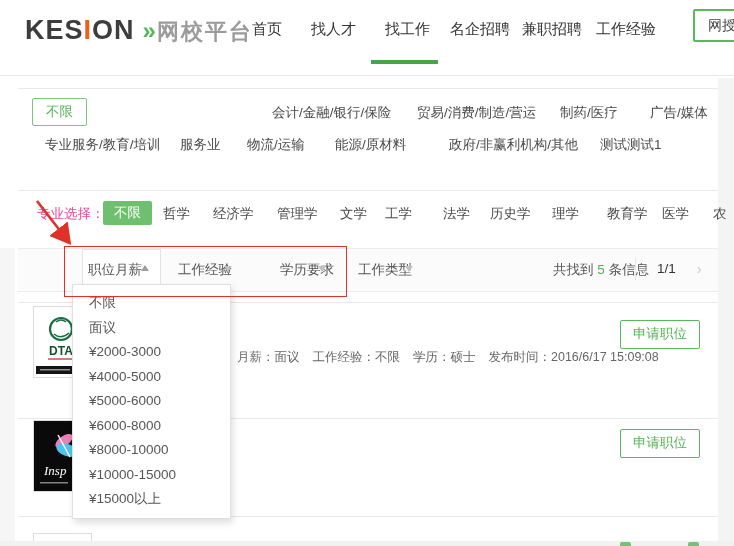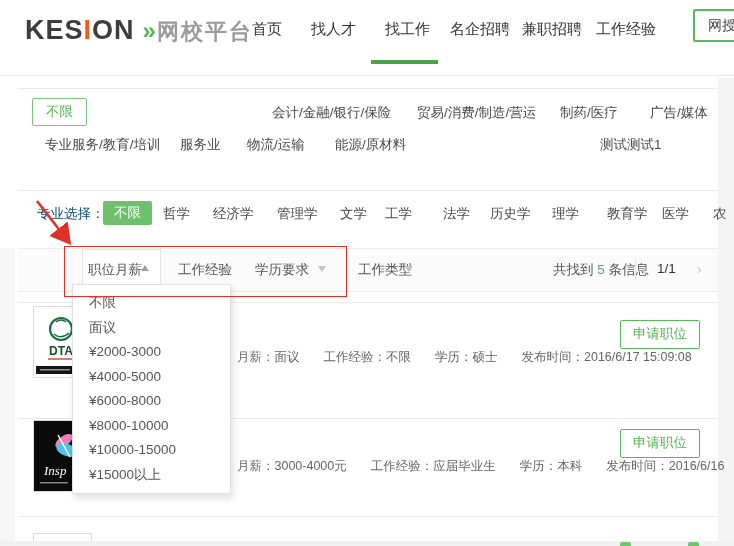--- a/index.html
+++ b/index.html
@@ -13,39 +13,39 @@
   .logo .cn{color:#9b9b9b;font-weight:600;font-size:22px;letter-spacing:2px;}
   .nav-item{top:20px;font-size:15px;color:#333;cursor:pointer;white-space:nowrap;}
   .nav-underline{left:371px;top:60px;width:67px;height:4px;background:#4aa34a;}
   .cta{left:693px;top:9px;width:60px;height:29px;border:2px solid #5bb75b;border-radius:2px;
        font-size:14px;color:#444;line-height:29px;padding-left:13px;background:#fff;cursor:pointer;}
   .hline{height:1px;background:#e9e9e9;}
   
   .cat,.opt{font-size:13.5px;color:#4a4a4a;white-space:nowrap;cursor:pointer;}
   .pill-outline{border:1px solid #7cc57c;color:#54b354;font-size:13.5px;padding:4px 13px;border-radius:2px;background:#fff;cursor:pointer;}
   .pill-solid{background:#6ec06e;color:#fff;font-size:13.5px;padding:3px 11px;border-radius:2px;cursor:pointer;}
-  .muted{color:#0c4a6e;}
+  .muted{color:#ec4899;}
   
   .band{left:18px;top:248px;width:700px;height:42px;background:#fbfbfb;border-top:1px solid #ececec;border-bottom:1px solid #ececec;}
   .sort-label{top:261px;font-size:13.5px;color:#555;white-space:nowrap;cursor:pointer;}
   .green-txt{color:#54b354;}
   .tri{width:0;height:0;border-left:4.5px solid transparent;border-right:4.5px solid transparent;}
   .tri-down{border-top:6px solid #c2c2c2;}
   .tri-up{border-bottom:6px solid #9e9e9e;}
   .tab{left:82px;top:249px;width:77px;height:36px;background:#fff;border:1px solid #e3e3e3;border-bottom:none;z-index:30;cursor:pointer;}
   .vsep{left:635px;top:258px;width:1px;height:22px;background:#e7e7e7;}
   .page-arrow{font-size:14px;color:#c7c7c7;cursor:pointer;}
   .page-num{font-size:13.5px;color:#333;}
   
   .dropdown{left:72px;top:284px;width:157px;background:#fff;border:1px solid #e0e0e0;
             box-shadow:2px 4px 7px rgba(0,0,0,.13);z-index:40;padding:6px 0;}
   .dd-item{line-height:24.5px;height:24.5px;padding-left:16px;font-size:13.5px;color:#555;cursor:pointer;}
   
   .logo-box{left:33px;width:57px;height:70px;background:#fff;border:1px solid #dcdcdc;z-index:5;cursor:pointer;}
-  .meta{left:237px;font-size:12.5px;color:#666;white-space:nowrap;display:flex;gap:24px;}
+  .meta{left:237px;font-size:12.5px;color:#666;white-space:nowrap;display:flex;gap:13px;}
   .apply{left:620px;width:78px;height:27px;border:1px solid #5bb75b;border-radius:2px;background:#fff;
          color:#54b354;font-size:13.5px;text-align:center;line-height:26px;cursor:pointer;z-index:6;}
   
   .red-rect{left:64px;top:246px;width:281px;height:49px;border:1.5px solid #e03127;z-index:50;pointer-events:none;}
   .arrow-svg{left:28px;top:194px;z-index:50;pointer-events:none;}
   
   .gutter-right{right:0;top:78px;width:16px;height:468px;background:#f4f4f4;}
   .gutter-left{left:0;top:248px;width:15px;height:298px;background:#f6f6f6;}
   .bottom-strip{left:0;top:541px;width:734px;height:5px;background:#f1f1f1;z-index:44;}
   .nub{top:542px;width:11px;height:4px;background:#72c472;border-radius:2px 2px 0 0;z-index:46;}
@@ -79,20 +79,21 @@
   <span class="abs pill-outline" style="left:32px;top:98px">不限</span>
   <span class="abs cat" style="left:272px;top:104px">会计/金融/银行/保险</span>
   <span class="abs cat" style="left:417px;top:104px">贸易/消费/制造/营运</span>
   <span class="abs cat" style="left:560px;top:104px">制药/医疗</span>
   <span class="abs cat" style="left:650px;top:104px">广告/媒体</span>
 
   <span class="abs cat" style="left:45px;top:136px">专业服务/教育/培训</span>
   <span class="abs cat" style="left:180px;top:136px">服务业</span>
   <span class="abs cat" style="left:247px;top:136px">物流/运输</span>
   <span class="abs cat" style="left:335px;top:136px">能源/原材料</span>
+  <span class="abs cat" style="left:449px;top:136px">政府/非赢利机构/其他</span>
   <span class="abs cat" style="left:600px;top:136px">测试测试1</span>
 
   <div class="abs hline" style="left:18px;top:190px;width:700px"></div>
 
   <span class="abs cat muted" style="left:37px;top:205px">专业选择：</span>
   <span class="abs pill-solid" style="left:103px;top:201px">不限</span>
   <span class="abs opt" style="left:163px;top:205px">哲学</span>
   <span class="abs opt" style="left:213px;top:205px">经济学</span>
   <span class="abs opt" style="left:277px;top:205px">管理学</span>
   <span class="abs opt" style="left:340px;top:205px">文学</span>
@@ -107,21 +108,21 @@
   <div class="abs band"></div>
   <span class="abs sort-label green-txt" style="left:93px">最新</span>
 
   <div class="abs tab"></div>
   <span class="abs sort-label" style="left:88px;z-index:31">职位月薪</span>
   <div class="abs tri tri-up" style="left:141px;top:265px;z-index:31"></div>
 
   <span class="abs sort-label" style="left:178px">工作经验</span>
   <div class="abs tri tri-down" style="left:224px;top:266px"></div>
 
-  <span class="abs sort-label" style="left:255px">学历要求</span>
+  <span class="abs sort-label" style="left:280px">学历要求</span>
   <div class="abs tri tri-down" style="left:318px;top:266px"></div>
 
   <span class="abs sort-label" style="left:358px">工作类型</span>
   <div class="abs tri tri-down" style="left:405px;top:266px"></div>
 
   <span class="abs sort-label muted" style="left:553px;cursor:default"><span>共找到</span> <span class="green-txt">5</span> <span>条信息</span></span>
 
   <div class="abs vsep"></div>
   <span class="abs page-arrow" style="left:642px;top:261px">‹</span>
   <span class="abs page-num" style="left:657px;top:261px">1/1</span>
@@ -151,37 +152,32 @@
 
   <div class="abs logo-box" style="top:420px;background:#0a0a0a">
     <svg width="55" height="68" viewBox="0 0 55 68">
       <ellipse cx="30" cy="20" rx="10" ry="5" fill="#ec7fb4" transform="rotate(-35 30 20)"></ellipse>
       <ellipse cx="33" cy="29" rx="11" ry="6" fill="#4ec3f0" transform="rotate(18 33 29)"></ellipse>
       <path d="M24 14 L36 36" stroke="#ffffff" stroke-width="1.4"></path>
       <text x="10" y="54" font-size="13" font-style="italic" fill="#ffffff" font-family="Liberation Serif,serif">Insp</text>
       <rect x="6" y="61" width="28" height="1.5" fill="#ffffff" opacity="0.5"></rect>
     </svg>
   </div>
-  <div class="abs meta" style="top:458px">
-    <span><span>月薪：</span><span>3000-4000元</span></span>
-    <span><span>工作经验：</span><span>应届毕业生</span></span>
-    <span><span>学历：</span><span>本科</span></span>
-    <span><span>发布时间：</span><span>2016/6/16</span></span>
-  </div>
   <div class="abs apply" style="top:429px">申请职位</div>
 
   <div class="abs hline" style="left:18px;top:516px;width:700px"></div>
 
   <div class="abs logo-box" style="top:533px;height:20px"></div>
 
   <div class="abs dropdown">
     <div class="dd-item">不限</div>
     <div class="dd-item">面议</div>
     <div class="dd-item">¥2000-3000</div>
     <div class="dd-item">¥4000-5000</div>
+    <div class="dd-item">¥5000-6000</div>
     <div class="dd-item">¥6000-8000</div>
     <div class="dd-item">¥8000-10000</div>
     <div class="dd-item">¥10000-15000</div>
     <div class="dd-item">¥15000以上</div>
   </div>
 
   <div class="abs bottom-strip"></div>
   <div class="abs nub" style="left:620px"></div>
   <div class="abs nub" style="left:688px"></div>
 

